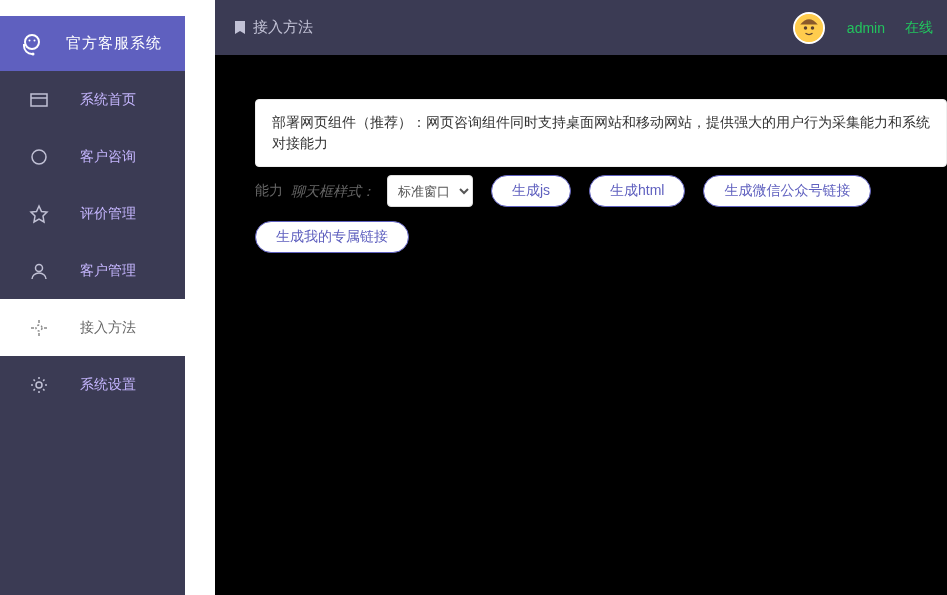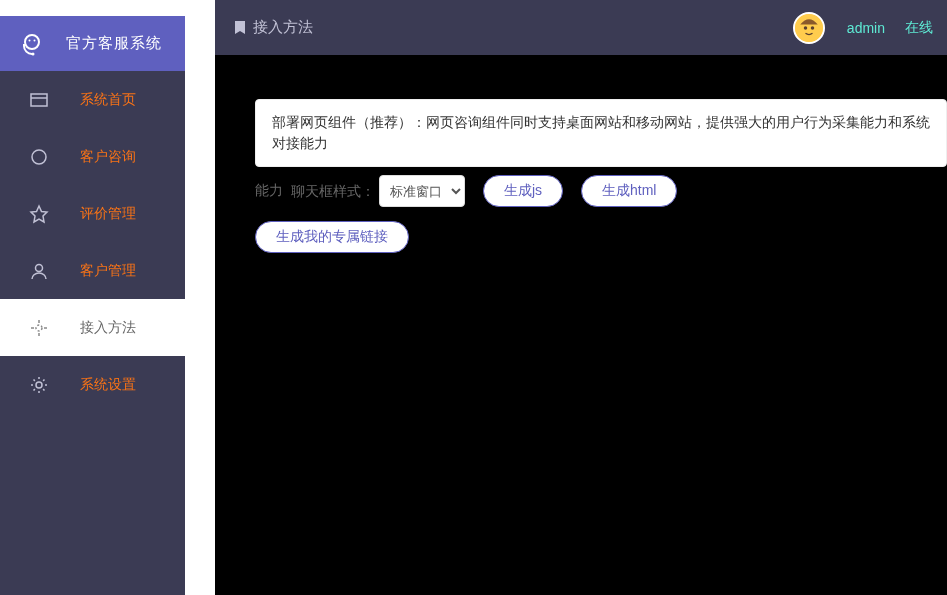--- a/index.html
+++ b/index.html
@@ -27,21 +27,21 @@
       padding-left: 20px;
       color: #fff;
     }
     .logo-row .icon { margin-right: 22px; display: flex; }
     .logo-row .title { font-size: 15px; letter-spacing: 1px; }
     .nav-item {
       height: 57px;
       display: flex;
       align-items: center;
       padding-left: 26px;
-      color: #f97316;
+      color: #c4b5fd;
       cursor: pointer;
     }
     .nav-item .icon {
       width: 26px;
       margin-right: 28px;
       display: flex;
       justify-content: center;
     }
     .nav-item.active {
       background: #fff;
@@ -68,21 +68,21 @@
       height: 32px;
       border-radius: 50%;
       background: #ffcc4d;
       display: flex;
       align-items: center;
       justify-content: center;
       margin-right: 14px;
       border: 2px solid #fff;
       overflow: hidden;
     }
-    .topbar .user-row { display: flex; align-items: center; padding-right: 14px; color: #5eead4; gap: 8px; }
+    .topbar .user-row { display: flex; align-items: center; padding-right: 14px; color: #22c55e; gap: 8px; }
     .content {
       position: absolute;
       left: 215px;
       top: 55px;
       right: 0;
       bottom: 0;
       background: #000000;
       padding: 44px 0 0 40px;
     }
     .info-box {
@@ -97,21 +97,21 @@
       line-height: 1.5;
     }
     .row2 {
       display: flex;
       align-items: center;
       flex-wrap: wrap;
       gap: 14px 18px;
       color: #333;
     }
     .row2 .prefix-trail { color: #666; font-size: 14px; margin-right: -10px; }
-    .row2 .label { color: #666; font-size: 14px; margin-right: 0; }
+    .row2 .label { color: #666; font-size: 14px; margin-right: 8px; font-style: italic; }
     select.style-select {
       height: 32px;
       border: 1px solid #ddd;
       border-radius: 4px;
       padding: 2px 6px;
       font-size: 13px;
       color: #555;
       background: #fff;
     }
     .pill-btn {
@@ -240,17 +240,18 @@
   <div class="row2">
     <span class="prefix-trail">能力</span>
     <span>
       <span class="label">聊天框样式：</span>
       <select class="style-select">
         <option>标准窗口</option>
       </select>
     </span>
     <button class="pill-btn">生成js</button>
     <button class="pill-btn">生成html</button>
+    <button class="pill-btn">生成微信公众号链接</button>
   </div>
   <div class="row2 row3">
     <button class="pill-btn">生成我的专属链接</button>
   </div>
 </div>
 
 </body></html>

